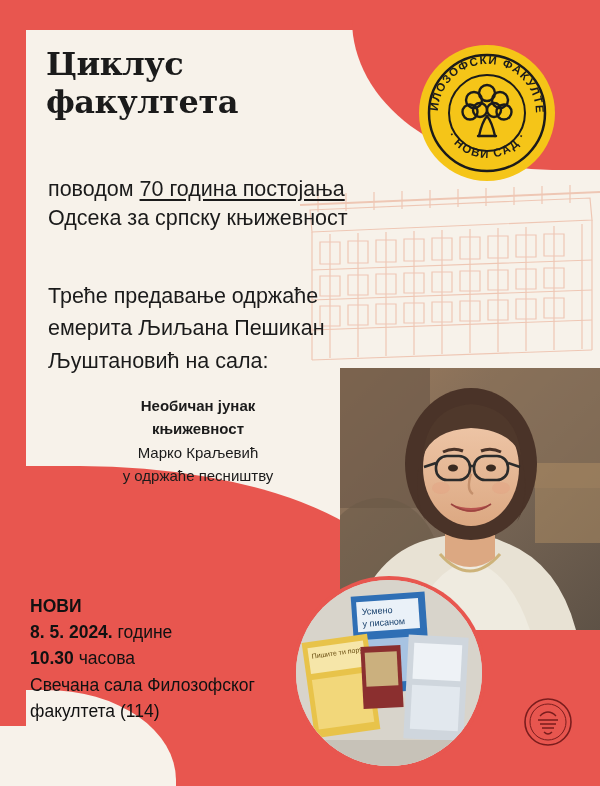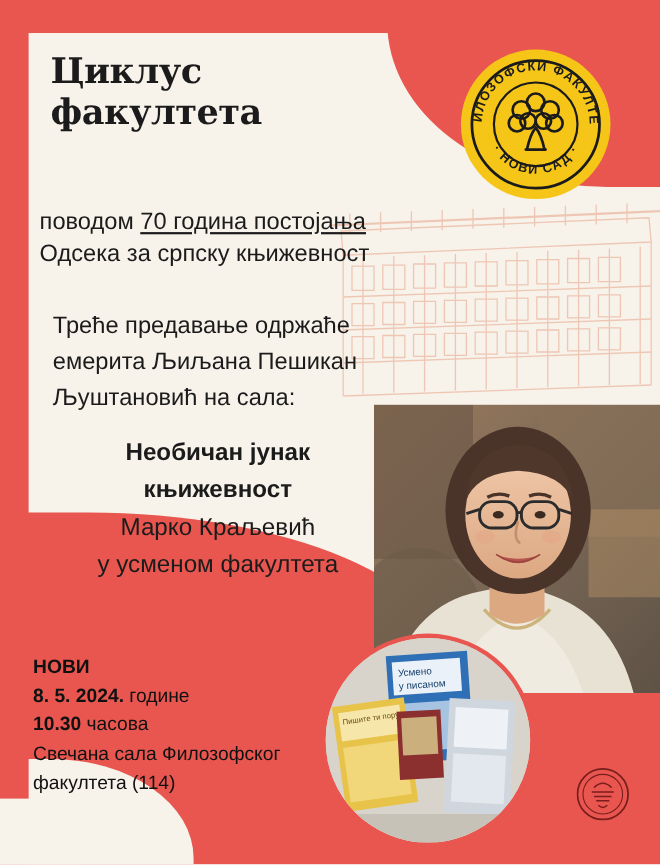--- a/index.html
+++ b/index.html
@@ -113,27 +113,26 @@
     width: 340px;
     font-family: "DejaVu Serif", serif;
     font-weight: bold;
     font-size: 32px;
     line-height: 1.18;
     color: #1b1b1b;
     letter-spacing: -0.5px;
   }
   .subhead {
     position: absolute;
-    left: 36px;
+    left: 48px;
     top: 175px;
     width: 420px;
     font-size: 21.5px;
     line-height: 1.33;
     color: #1b1b1b;
-    margin-top: 12px;
   }
   .subhead .u {
     text-decoration: underline;
     text-underline-offset: 3px;
   }
 
   .lecture-intro {
     position: absolute;
     left: 48px;
     top: 280px;
@@ -141,21 +140,21 @@
     font-size: 21.5px;
     line-height: 1.5;
     color: #1b1b1b;
   }
 
   .topic {
     position: absolute;
     left: 48px;
     top: 394px;
     width: 300px;
-    font-size: 22px;
+    font-size: 15px;
     line-height: 1.55;
     color: #1b1b1b;
     text-align: center;
   }
   .topic .b {
     font-weight: bold;
     display: block;
   }
   .topic .n {
     display: block;
@@ -280,21 +279,21 @@
   <div class="lecture-intro">
     <div>Треће предавање одржаће</div>
     <div>емерита Љиљана Пешикан</div>
     <div>Љуштановић на сала:</div>
   </div>
 
   <div class="topic">
     <span class="b">Необичан јунак</span>
     <span class="b">књижевност</span>
     <span class="n">Марко Краљевић</span>
-    <span class="n">у усменом факултета</span>
+    <span class="n">у одржаће песништву</span>
   </div>
 
   <div class="portrait">
     <svg width="260" height="262" viewBox="0 0 260 262" xmlns="http://www.w3.org/2000/svg">
       <defs>
         <linearGradient id="bgwall" x1="0" y1="0" x2="1" y2="1">
           <stop offset="0%" stop-color="#9c7b5c"></stop>
           <stop offset="45%" stop-color="#7d6a58"></stop>
           <stop offset="100%" stop-color="#5e5246"></stop>
         </linearGradient>

